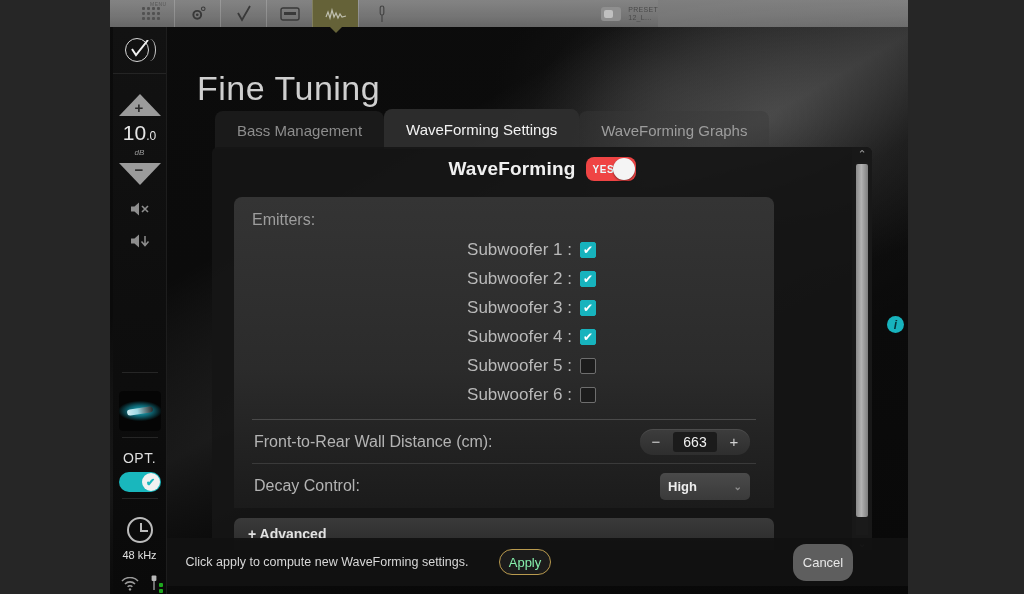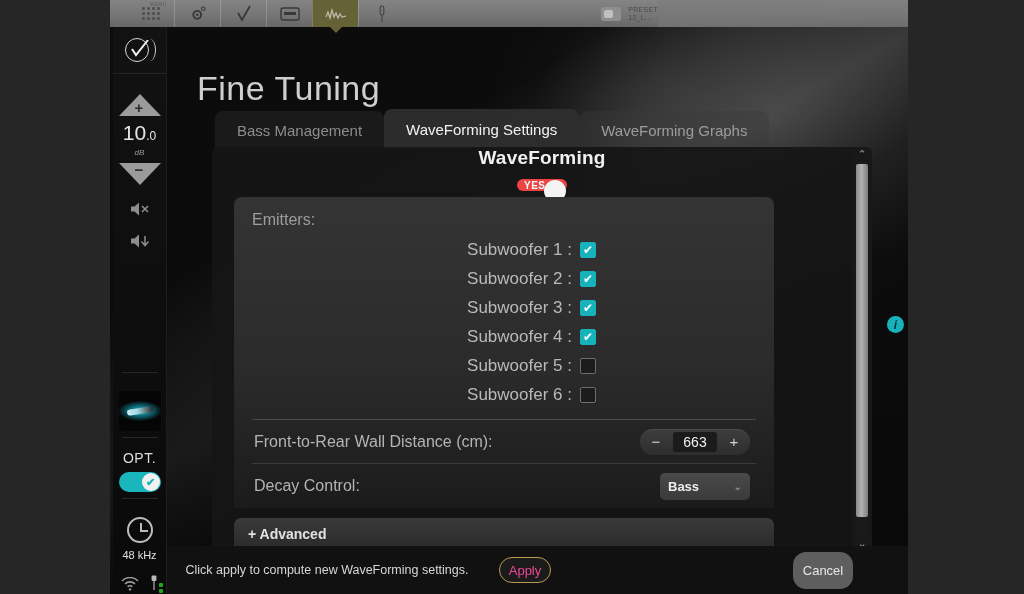--- a/index.html
+++ b/index.html
@@ -143,21 +143,21 @@
     background:rgba(32,32,32,.72);
   }
   .tab.active{ background:rgba(46,46,46,.95); color:#f2f2f2; height:40px; font-size:15px; }
   .tab.ghost{ background:rgba(58,58,58,.40); color:#9d9d9d; }
 
   .dialog{
     position:absolute; left:45px; top:120px; width:660px; height:403px;
     background:rgba(22,22,22,.93); border-radius:6px 6px 0 0;
     overflow:hidden;
   }
-  .dlg-head{ height:44px; display:flex; align-items:center; justify-content:center; gap:10px;flex-direction:column;}
+  .dlg-head{ height:44px; display:flex; align-items:center; justify-content:center; gap:10px;}
   .dlg-title{ font-size:19px; color:#f0f0f0; font-weight:600; letter-spacing:.2px; }
   .toggle-yes{
     width:50px;height:24px;border-radius:8px;background:#ef4444;position:relative;display:flex;align-items:center;
   }
   .toggle-yes .lbl{ color:#eafbfd;font-size:10px;font-weight:700;margin-left:7px;letter-spacing:.5px;}
   .toggle-yes .knob{
     position:absolute;right:1px;top:1px;width:22px;height:22px;border-radius:50%;background:#f4f4f4;
     box-shadow:0 1px 2px rgba(0,0,0,.5);
   }
 
@@ -218,30 +218,30 @@
   }
   .sb-arrow{ color:#9a9a9a; font-size:11px; height:14px; line-height:14px; }
   .sb-track{ flex:1; width:12px; background:#1a1a1a; margin:1px 0; position:relative; }
   .sb-thumb{
     position:absolute; left:0; top:2px; width:12px; height:353px; border-radius:2px;
     background:linear-gradient(90deg,#8a8a8a,#b2b2b2 45%,#7e7e7e);
   }
 
   
   .footer{
-    position:absolute; left:0; bottom:0; width:741px; height:48px;
+    position:absolute; left:0; bottom:8px; width:741px; height:48px;
     background:rgba(18,18,18,.96); display:flex; align-items:center; z-index:31;margin-top:20px;
   }
   .footer-msg{
     width:300px; text-align:center; color:#d7d7d7; font-size:12.5px; line-height:15px;
     margin-left:10px;
   }
   .btn-apply{
     width:52px;height:26px;border-radius:13px;border:1px solid #b99a4e;
-    background:#1b1b1b; color:#ec4899; font-size:13px;
+    background:#1b1b1b; color:#86efac; font-size:13px;
     display:flex;align-items:center;justify-content:center; margin-left:22px;
   }
   .btn-cancel{
     position:absolute; right:55px; width:60px;height:37px;border-radius:13px;
     background:#5e5e5e; color:#e8e8e8; font-size:13px;
     display:flex;align-items:center;justify-content:center;
   }
 
   .info-badge{
     position:absolute; left:887px; top:316px; width:17px;height:17px;border-radius:50%;
@@ -453,21 +453,21 @@
           <span class="stepper">
             <span class="stp-btn">−</span>
             <span class="stp-val">663</span>
             <span class="stp-btn">+</span>
           </span>
         </div>
 
         <div class="setting-row last">
           <span class="setting-label">Decay Control:</span>
           <span class="select">
-            <span>Bass</span>
+            <span>High</span>
             <span class="chev">⌄</span>
           </span>
         </div>
 
       </div>
 
       <div class="advanced">
         <span>+ Advanced</span>
       </div>
 

